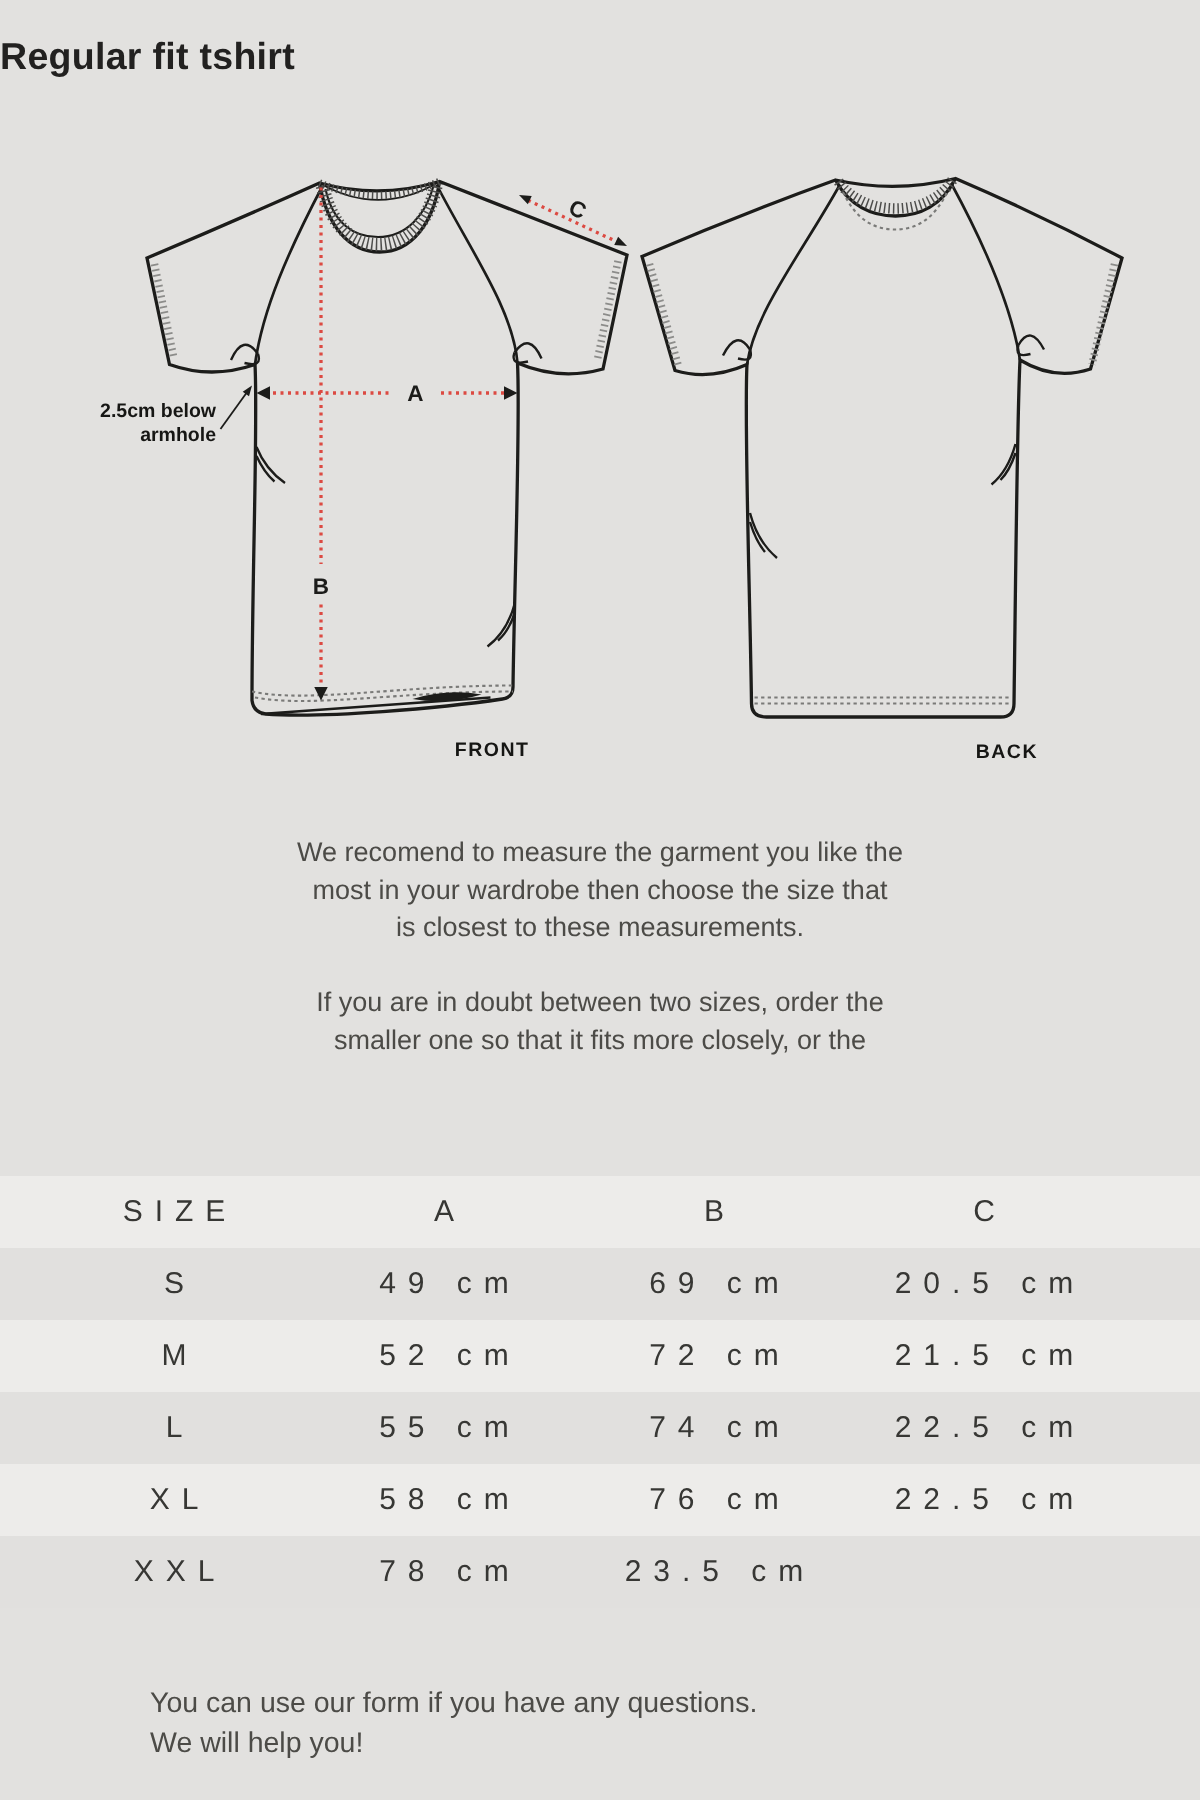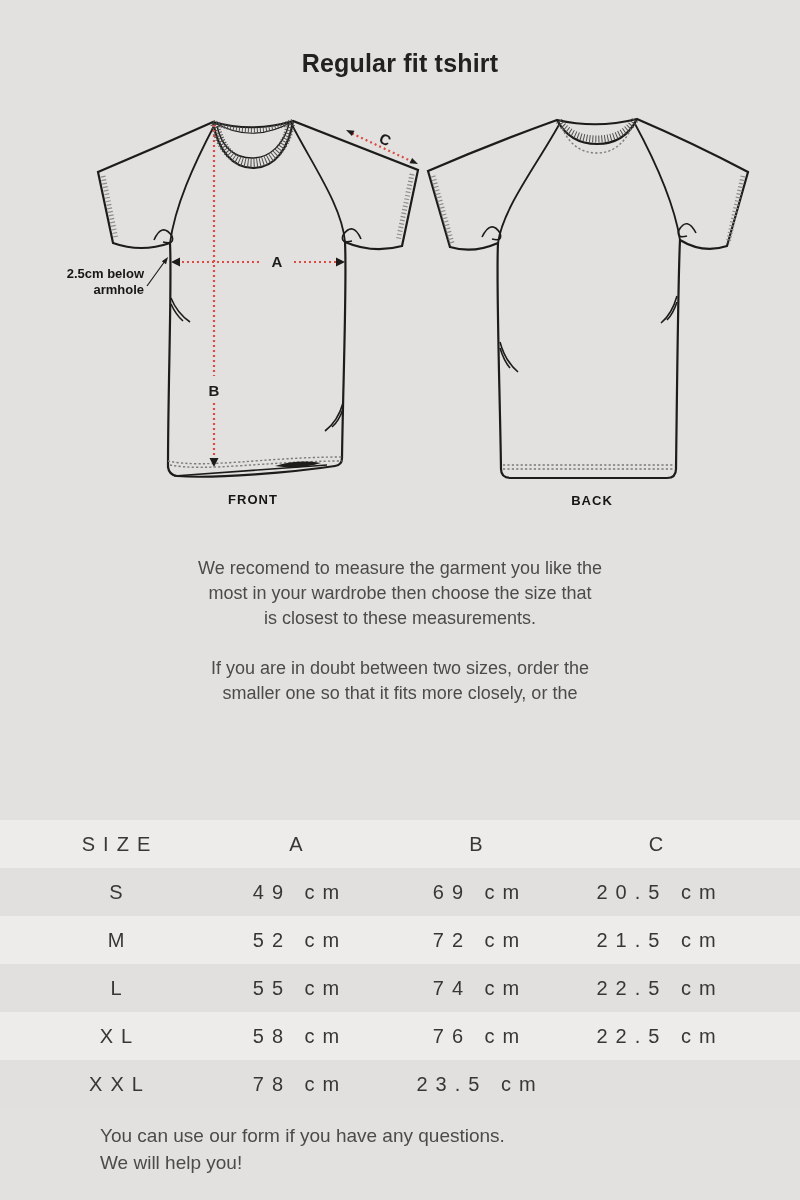--- a/index.html
+++ b/index.html
@@ -6,45 +6,43 @@
   body{
     width:800px;height:1200px;
     background:#e2e1df;
     font-family:"Liberation Sans", sans-serif;
     -webkit-font-smoothing:antialiased;
   }
   .stage{position:relative;width:800px;height:1200px;overflow:hidden;}
 
   .page-title{
     position:absolute;top:24px;left:0;width:800px;
-    text-align:center;
     font-size:25px;font-weight:700;color:#222120;
     letter-spacing:.2px;
-    margin-top:25px;
   }
 
   .front-svg{position:absolute;left:55px;top:106px;}
   .back-svg{position:absolute;left:425px;top:106px;}
 
   .view-label{
-    position:absolute;width:200px;text-align:center;
+    position:absolute;width:200px;text-align:right;
     font-size:13px;font-weight:700;color:#161614;letter-spacing:1px;
   }
   .front-label{left:153px;top:492px;}
   .back-label{left:492px;top:493px;}
 
   .para{
     position:absolute;left:100px;width:600px;
     text-align:center;color:#4c4b47;
     font-size:18px;line-height:25px;font-weight:400;
   }
   .para-1{top:556px;}
   .para-2{top:656px;}
 
-  .size-table{position:absolute;left:0;top:820px;width:800px;}
+  .size-table{position:absolute;left:0;top:784px;width:800px;}
   .trow{
     display:grid;
     grid-template-columns:180px 180px 180px 180px;
     padding-left:30px;
     height:48px;line-height:48px;
   }
   .trow:nth-child(odd){background:#edecea;}
   .trow:nth-child(even){background:#e1e0de;}
   .tcell{
     text-align:center;

